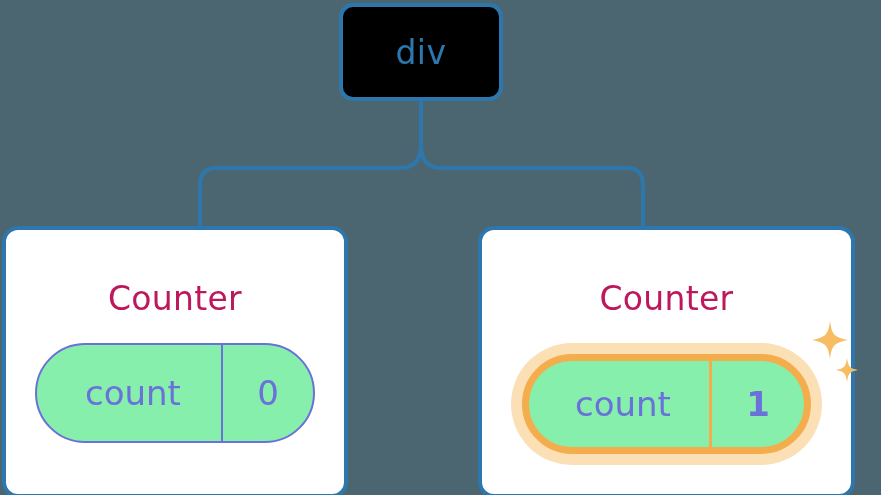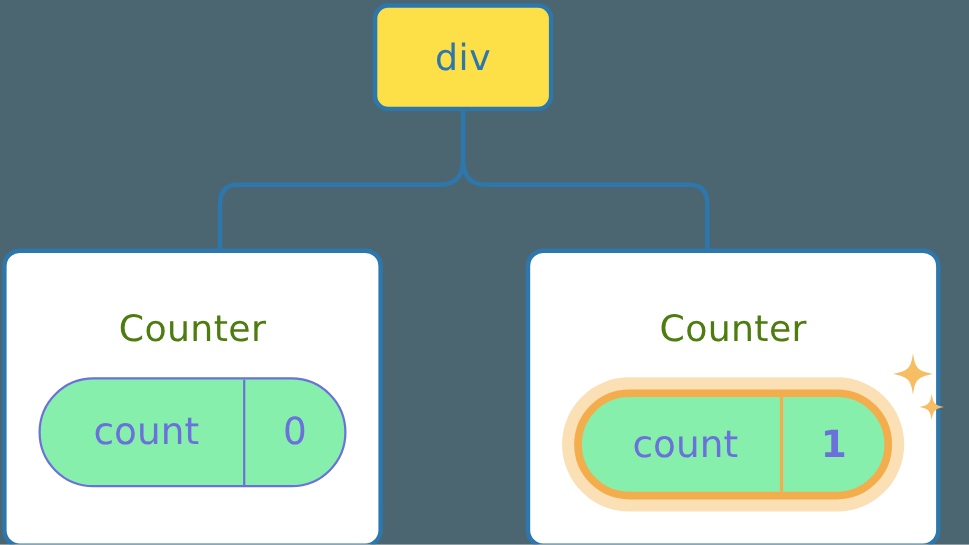--- a/index.html
+++ b/index.html
@@ -31,21 +31,21 @@
   }
 
   
   #div-node {
     position: absolute;
     left: 339px;
     top: 3px;
     width: 164px;
     height: 98px;
     box-sizing: border-box;
-    background: #fde047;
+    background: #000000;
     border: 4px solid #2d77ad;
     border-radius: 14px;
     display: flex;
     align-items: center;
     justify-content: center;
   }
   #div-node .node-label {
     font-size: 33px;
     color: #2d77ad;
     letter-spacing: 0.5px;
@@ -70,21 +70,21 @@
     height: 272px;
   }
   #counter-card-right {
     left: 478px;
     top: 226px;
     width: 377px;
     height: 272px;
   }
   .card-title {
     font-size: 33px;
-    color: #4d7c0f;
+    color: #be185d;
     letter-spacing: 0.3px;
     line-height: 1;
     margin-top: 52px;
   }
 
   
   .pill-wrap {
     position: relative;
     margin-top: 28px;
   }

